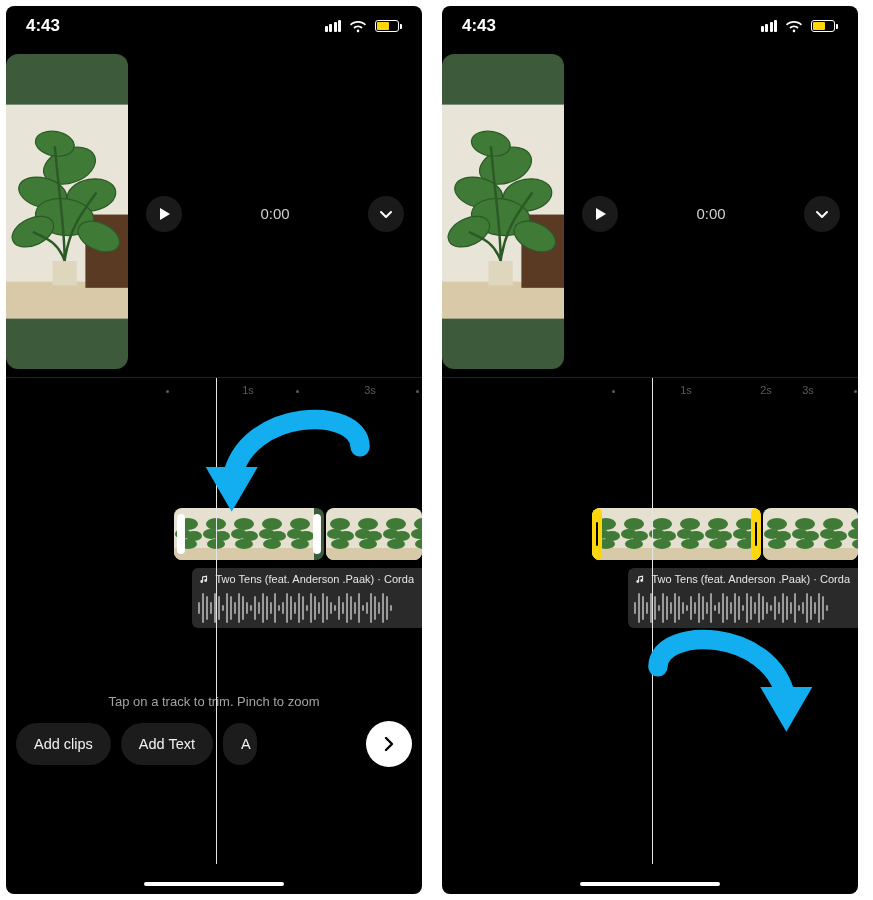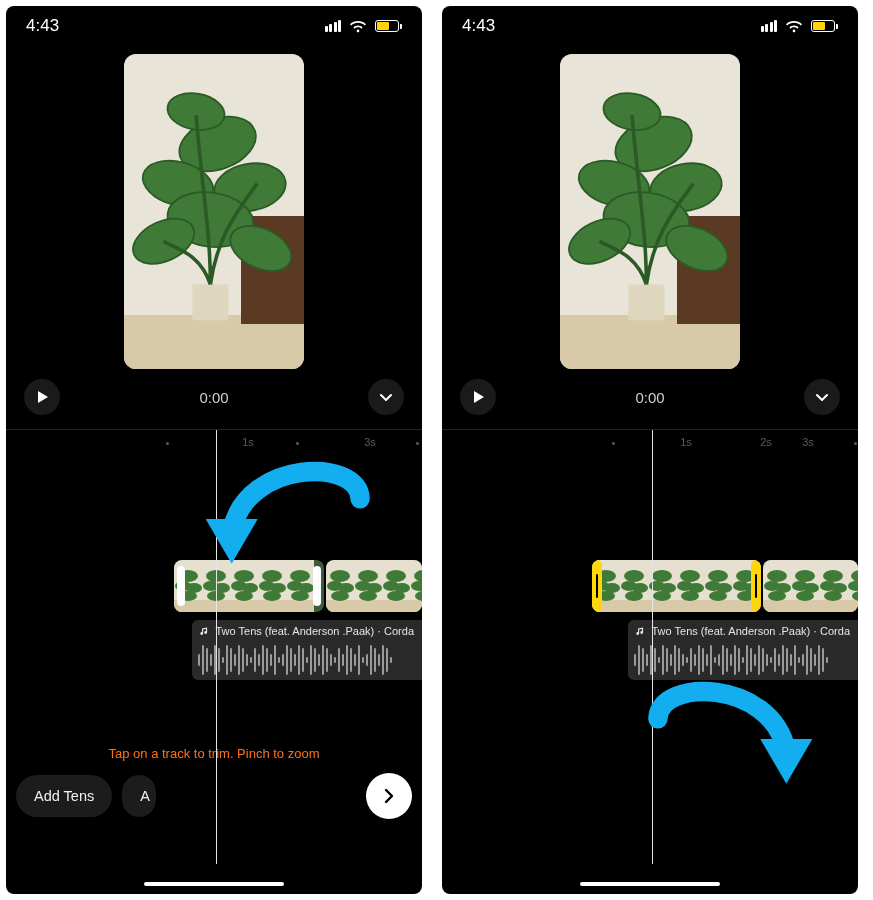--- a/index.html
+++ b/index.html
@@ -24,36 +24,36 @@
     position: relative;
   }
   
   .sb {
     height: 40px;
     display: flex;
     align-items: center;
     justify-content: space-between;
     padding: 0 20px;
     font-size: 17px;
-    font-weight: 400;
+    font-weight: 700;
   }
   .sb .right { display:flex; align-items:center; gap:8px; }
   .sb .bars { display:flex; align-items:flex-end; gap:1.5px; }
   .sb .bars span{ width:3px; background:#fff; border-radius:1px; }
   .sb .bars span:nth-child(1){height:6px}
   .sb .bars span:nth-child(2){height:8px}
   .sb .bars span:nth-child(3){height:10px}
   .sb .bars span:nth-child(4){height:12px}
   .sb svg { display:block }
   .battery{ display:flex; align-items:center; }
   .battery .body{ width:24px; height:12px; border:1px solid #fff; border-radius:3px; padding:1px; display:flex; }
   .battery .fill{ width:60%; height:100%; background:#FFD60A; border-radius:1px;}
   .battery .tip{ width:2px; height:5px; background:#fff; margin-left:1px; border-radius:0 1px 1px 0;}
   
-  .preview-wrap{ flex:none; display:flex; flex-direction:column; align-items:center; padding:8px 0 8px; }
+  .preview-wrap{ flex:none; display:flex; flex-direction:row; align-items:center; padding:8px 0 8px; }
   .preview{ width:180px; height:315px; border-radius:12px; overflow:hidden; position:relative; background:#3d5a3a; }
   .preview svg{ width:100%; height:100%; display:block }
   .controls{ display:flex; align-items:center; justify-content:space-between; width:100%; padding:10px 18px 6px; }
   .circle-btn{ width:36px; height:36px; border-radius:50%; background:#1a1a1a; display:flex; align-items:center; justify-content:center; }
   .time{ font-size:15px; color:#cfcfcf; }
   
   .divider{ height:1px; background:#222; width:100%; }
   
   .timeline{ flex:1; position:relative; padding-top:6px; overflow:hidden;}
   .ruler{ height:24px; display:flex; align-items:center; position:relative; color:#5a5a5a; font-size:11px;}
@@ -73,21 +73,21 @@
 
   .audio{ margin:8px 0 0 186px; height:60px; background:#2a2a2a; border-radius:6px 0 0 6px; position:relative; overflow:hidden;}
   .audio .top{ height:22px; display:flex; align-items:center; gap:6px; color:#e5e5e5; font-size:11px; padding:0 8px; white-space:nowrap;}
   .audio .wave{ height:36px; padding:2px 6px; display:flex; align-items:center; gap:2px;}
   .audio .wave span{ width:2px; background:#9a9a9a; border-radius:1px;}
   .audio .wave span:nth-child(3n){height:24px}
   .audio .wave span:nth-child(3n+1){height:12px}
   .audio .wave span:nth-child(3n+2){height:30px}
   .audio .wave span:nth-child(7n){height:6px}
 
-  .hint{ text-align:center; font-size:13px; color:#f97316; margin-top:66px;}
+  .hint{ text-align:center; font-size:13px; color:#a3a3a3; margin-top:66px;}
   .toolbar{ display:flex; align-items:center; gap:10px; padding:14px 10px 0; position:relative;}
   .pill{ height:42px; padding:0 18px; border-radius:21px; background:#1c1c1c; color:#f2f2f2; font-size:14.5px; display:flex; align-items:center; white-space:nowrap; }
   .pill.cut{ padding-right:6px;}
   .next-btn{ width:46px; height:46px; border-radius:50%; background:#fff; display:flex; align-items:center; justify-content:center; position:absolute; right:10px; top:12px; box-shadow:0 2px 6px rgba(0,0,0,.4);}
   .home-ind{ width:140px; height:4px; background:#fff; border-radius:2px; margin:18px auto 8px; }
   
   .anno{ position:absolute; pointer-events:none; z-index:40;}
 </style>
 </head>
 <body>
@@ -297,21 +297,22 @@
           <span></span>
           <span></span>
           <span></span>
           <span></span>
       </div>
     </div>
 
     <div class="hint">Tap on a track to trim. Pinch to zoom</div>
 
     <div class="toolbar">
-      <div class="pill">Add Tens</div>
+      <div class="pill">Add clips</div>
+      <div class="pill">Add Text</div>
       <div class="pill cut">A</div>
       <div class="next-btn">
         <svg width="18" height="18" viewBox="0 0 18 18">
             <path d="M6 3l6 6-6 6" stroke="#000" stroke-width="2.4" fill="none" stroke-linecap="round" stroke-linejoin="round"></path>
           </svg>
       </div>
     </div>
 
     <svg class="anno" style="left:170px; top:20px;" width="230" height="130" viewBox="-20 -30 230 160">
         <use href="#anno-arrow"></use>

